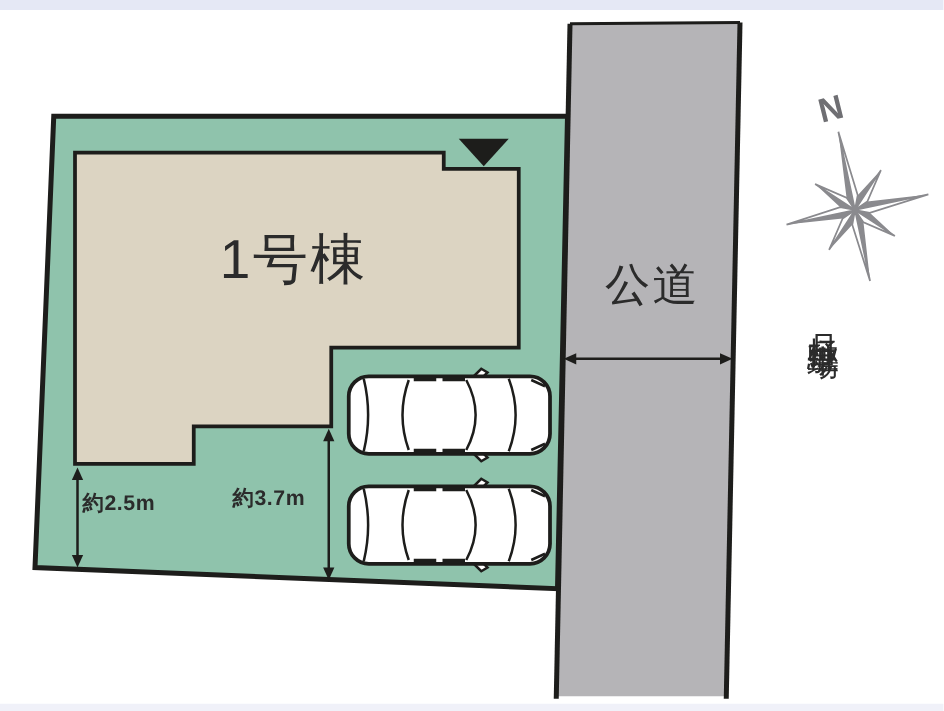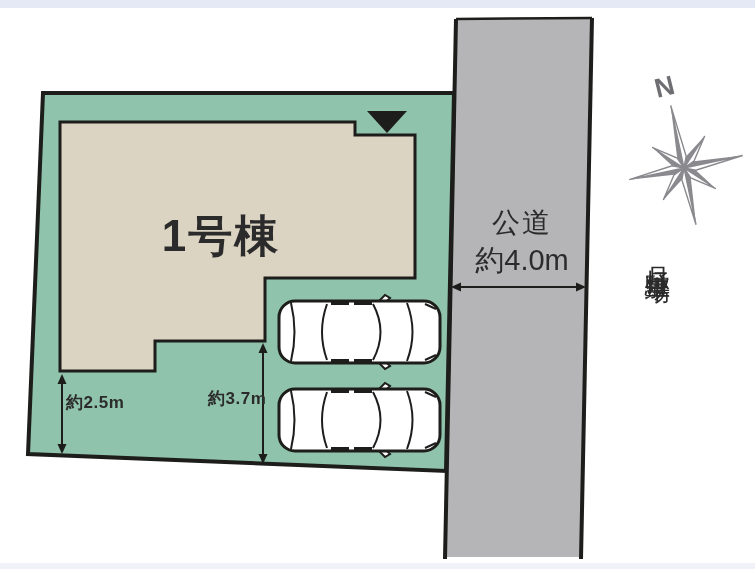--- a/index.html
+++ b/index.html
@@ -5,26 +5,26 @@
   html,body{margin:0;padding:0;background:#fff;}
   .stage{
     position:relative;width:755px;height:569px;overflow:hidden;background:#fff;
     font-family:"Liberation Sans","DejaVu Sans",sans-serif;color:var(--text,#2b2b2b);
   }
   .strip{position:absolute;left:0;width:755px;}
   .strip.top{top:0;height:8px;background:var(--top_bar,#e5e8f5);}
   .strip.bottom{bottom:0;height:6px;background:var(--bottom_bar,#eef0f9);}
   svg.plan{position:absolute;left:0;top:0;}
   .label{position:absolute;line-height:1;white-space:nowrap;color:var(--text,#2b2b2b);}
-  .building-label{left:131px;top:186px;width:180px;text-align:center;font-size:44px;font-weight:bold;letter-spacing:2px;margin-top:28px;}
+  .building-label{left:145px;top:186px;width:180px;text-align:center;font-size:44px;font-weight:normal;letter-spacing:2px;}
   .dim-label{font-size:17px;font-weight:bold;letter-spacing:0.5px;}
   .dim-left{left:66px;top:394px;}
-  .dim-front{left:208px;top:390px;}
+  .dim-front{left:186px;top:390px;}
   .road-label-box{position:absolute;left:458px;top:206px;width:128px;text-align:center;line-height:1.2;}
-  .road-name{font-size:28px;letter-spacing:2px;}
+  .road-name{font-size:36px;letter-spacing:2px;}
   .road-width{font-size:29px;letter-spacing:0px;margin-top:3px;}
   .north-label{left:655px;top:74px;font-size:27px;font-weight:bold;transform:rotate(-14deg);color:#6f6f73;}
   .parking-label{left:645px;top:247px;font-size:25px;letter-spacing:3px;writing-mode:vertical-rl;text-orientation:upright;}
 </style>
 </head>
 <body>
 
 <div class="stage">
 
   <div class="strip top"></div>
@@ -99,20 +99,19 @@
   </svg>
 
   <div class="label building-label">1号棟</div>
 
   <div class="label dim-label dim-left">約2.5m</div>
 
   <div class="label dim-label dim-front">約3.7m</div>
 
   <div class="road-label-box">
     <div class="road-name">公道</div>
-    <div class="road-width">約4.0m</div>
   </div>
 
   <div class="label north-label">N</div>
 
   <div class="label parking-label">月極駐車場</div>
 
 </div>
 
 </body></html>

